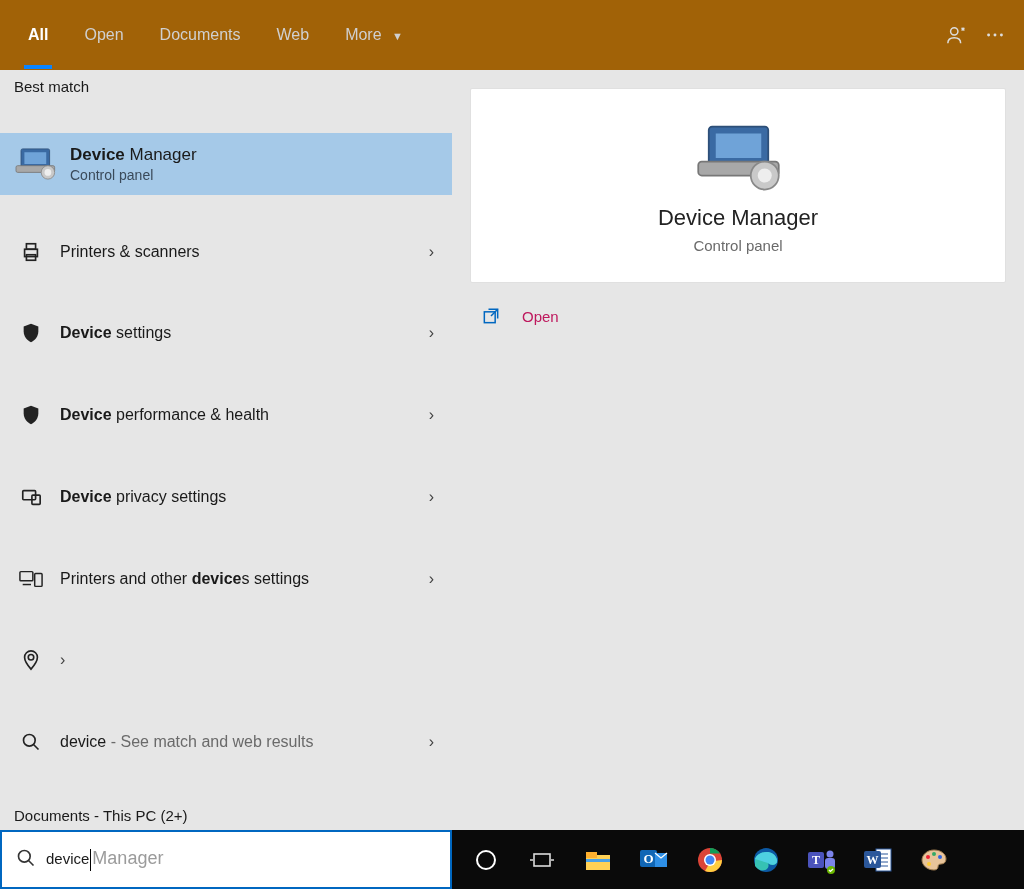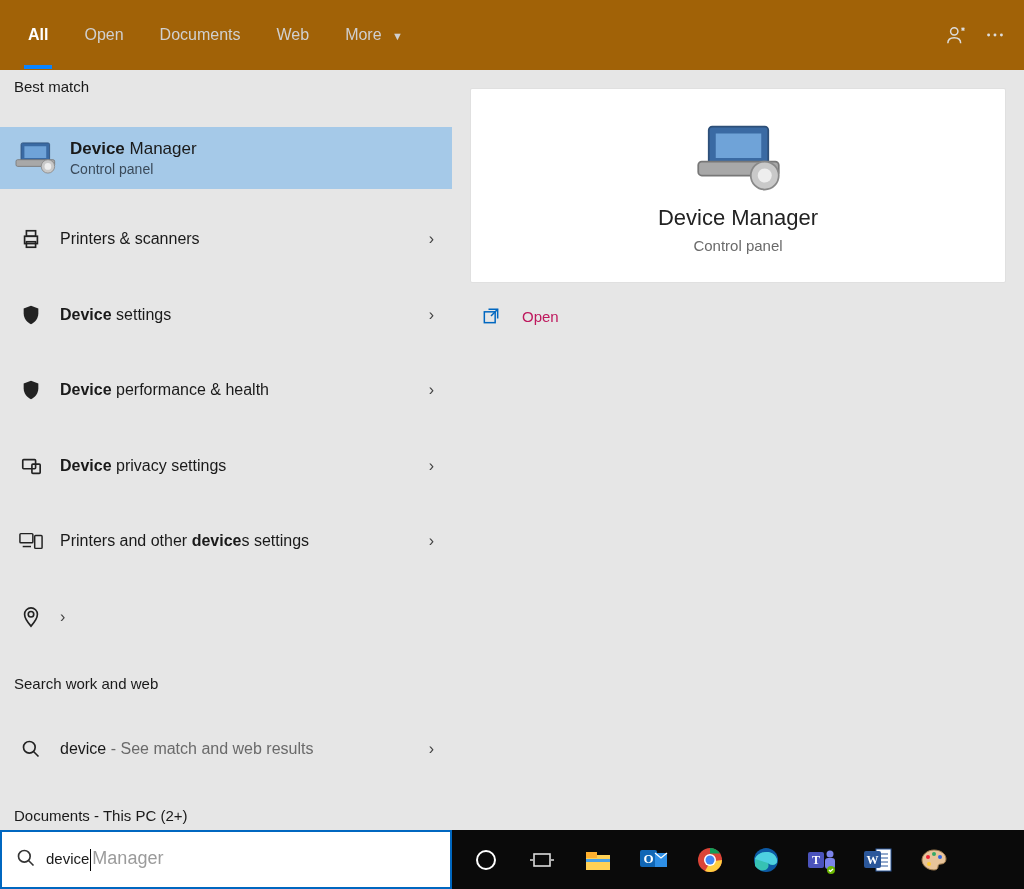--- a/index.html
+++ b/index.html
@@ -168,21 +168,20 @@
     <div class="row">
       <span class="row-icon">
         <svg width="22" height="22" viewBox="0 0 24 24" fill="none" stroke="currentColor" stroke-width="1.8">
             <circle cx="12" cy="9" r="3"></circle>
             <path d="M12 2a7 7 0 017 7c0 5-7 13-7 13S5 14 5 9a7 7 0 017-7z"></path>
           </svg>
       </span>
       <span class="row-caret">›</span>
     </div>
 
-    <div class="section-label sub">Search work and web</div>
 
     <div class="row">
       <span class="row-icon">
         <svg width="20" height="20" viewBox="0 0 24 24" fill="none" stroke="currentColor" stroke-width="2">
             <circle cx="10" cy="10" r="7"></circle>
             <path d="M21 21l-6-6"></path>
           </svg>
       </span>
       <span class="row-label"><span>device</span><span style="color:#6a6a6a"> - See match and web results</span></span>
       <span class="row-caret">›</span>

